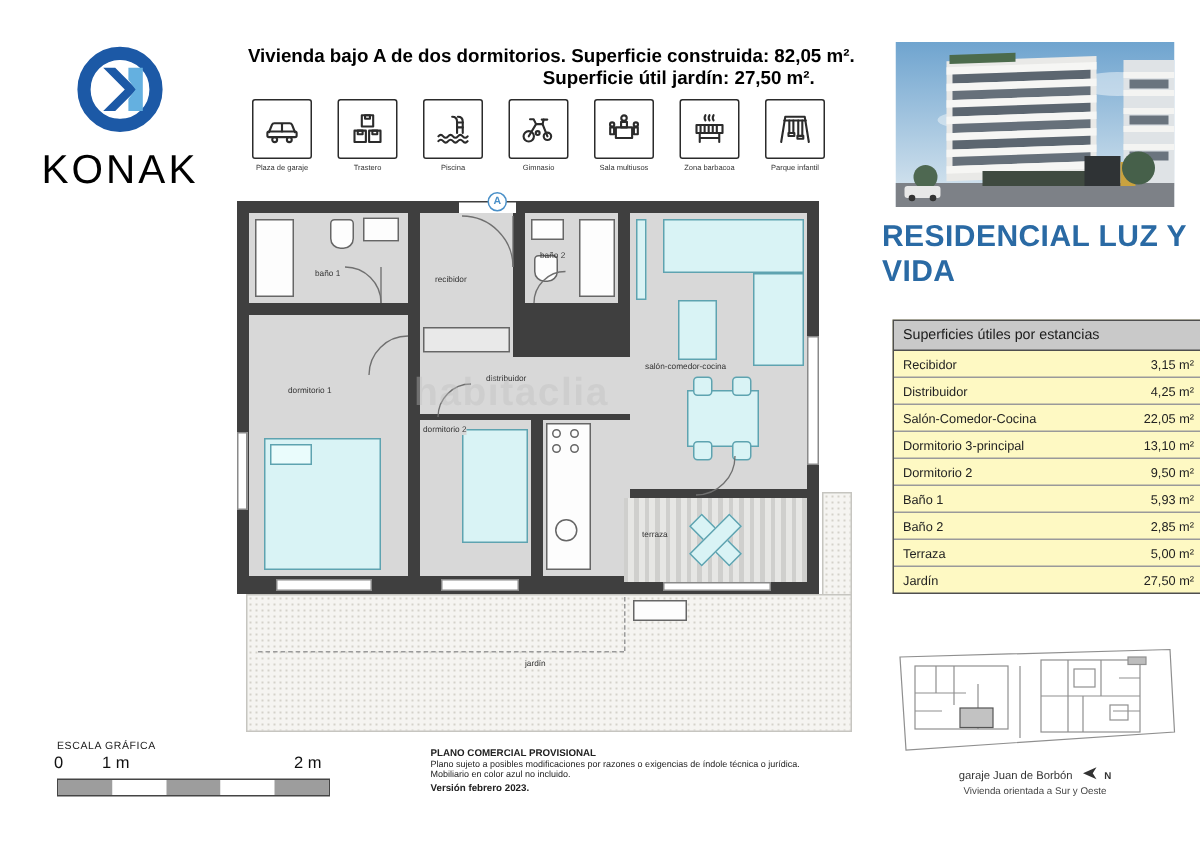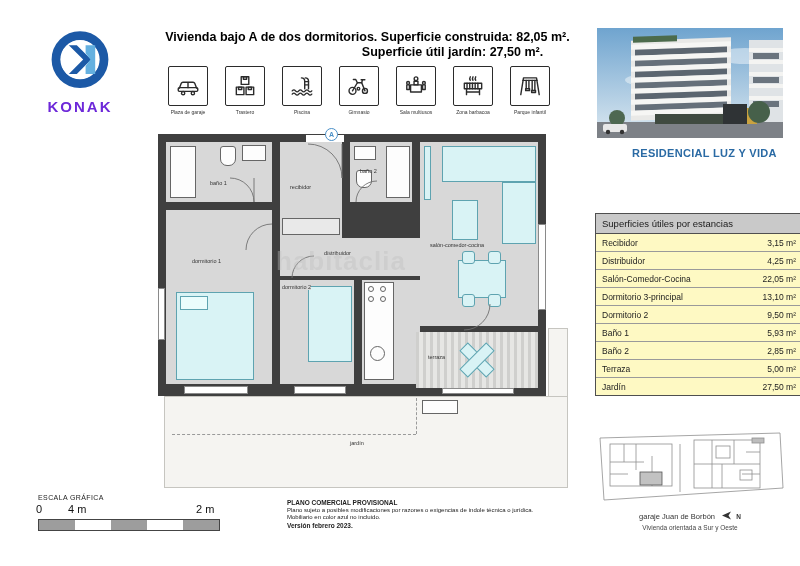--- a/index.html
+++ b/index.html
@@ -2,21 +2,21 @@
 <html><head>
 <meta charset="utf-8">
 <style>
   html,body{margin:0;padding:0;background:#fff;}
   .page{position:relative;width:800px;height:566px;background:#ffffff;overflow:hidden;
         font-family:"Liberation Sans", sans-serif;color:#111;}
   .abs{position:absolute;}
   
   .brand-logo{position:absolute;left:40px;top:26px;width:80px;height:80px;}
   .brand-name{position:absolute;left:14px;top:98px;width:132px;text-align:center;
-              font-size:15px;font-weight:bold;letter-spacing:2px;color:#6d28d9;}
+              font-size:27px;font-weight:normal;letter-spacing:2px;color:#000000;}
   .title-block{position:absolute;left:150px;top:30px;width:435px;font-weight:bold;
                font-size:12.5px;line-height:15px;color:#000;}
   .title-l1{text-align:center;}
   .title-l2{text-align:center;padding-left:170px;}
   
   .amenities{position:absolute;left:163px;top:66px;width:392px;display:flex;justify-content:space-between;}
   .amenity{width:50px;display:flex;flex-direction:column;align-items:center;}
   .amenity .box{width:38px;height:38px;border:1.6px solid #2b2b2b;border-radius:2px;
                 display:flex;align-items:center;justify-content:center;background:#fff;}
   .amenity .lbl{font-size:5px;color:#333;margin-top:3px;white-space:nowrap;}
@@ -37,21 +37,21 @@
   .dash-v{position:absolute;border-left:1px dashed #9a9a9a;z-index:5;}
   .entry-badge{position:absolute;left:167px;top:0px;width:13px;height:13px;border:1.3px solid #4a90c8;
                border-radius:50%;color:#4a90c8;font-size:7px;font-weight:bold;display:flex;
                align-items:center;justify-content:center;background:#fff;z-index:8;box-sizing:border-box;}
   .watermark{position:absolute;left:118px;top:118px;font-size:26px;font-weight:bold;
              color:#bfbfbf;opacity:.38;z-index:7;letter-spacing:1px;}
   .arcs{position:absolute;left:0;top:0;z-index:5;pointer-events:none;}
   
   .photo{position:absolute;left:597px;top:28px;width:186px;height:110px;overflow:hidden;}
   .res-title{position:absolute;left:588px;top:147px;color:#2a6aa4;}
-  .res-l1{font-size:11px;font-weight:600;letter-spacing:.3px;margin-left:44px;}
+  .res-l1{font-size:20px;font-weight:600;letter-spacing:.3px;}
   .res-l2{font-size:22px;font-weight:600;margin-top:1px;}
   .area-table{position:absolute;left:595px;top:213px;width:208px;border:1.5px solid #4f4f4f;
               background:#fef9c3;box-sizing:border-box;}
   .at-header{background:#c9c9c9;font-size:9.5px;color:#1a1a1a;padding:4px 6px;border-bottom:1.2px solid #4f4f4f;}
   .at-row{display:flex;justify-content:space-between;font-size:8.5px;color:#222;
           padding:3.5px 6px;border-bottom:1px solid #9a9a9a;}
   .at-row:last-child{border-bottom:none;}
   .siteplan{position:absolute;left:594px;top:430px;width:192px;height:80px;}
   .street-row{position:absolute;left:594px;top:511px;width:192px;text-align:center;
               font-size:7.5px;color:#333;}
@@ -378,21 +378,21 @@
     <svg width="13" height="9" viewBox="0 0 13 9" style="vertical-align:-1px;margin-left:4px;">
       <polygon points="1,4.5 10,0.5 7.5,4.5 10,8.5" fill="#333"></polygon>
     </svg>
     <span style="font-size:6.5px;font-weight:bold;">N</span>
   </div>
   <div class="orient-row">Vivienda orientada a Sur y Oeste</div>
 
   <div class="scale-title">ESCALA GRÁFICA</div>
   <div class="scale-nums">
     <span class="abs" style="left:0;">0</span>
-    <span class="abs" style="left:32px;">4 m</span>
+    <span class="abs" style="left:32px;">1 m</span>
     <span class="abs" style="left:160px;">2 m</span>
   </div>
   <div class="scale-bar">
     <div class="seg g"></div>
     <div class="seg w"></div>
     <div class="seg g"></div>
     <div class="seg w"></div>
     <div class="seg g"></div>
   </div>
 

